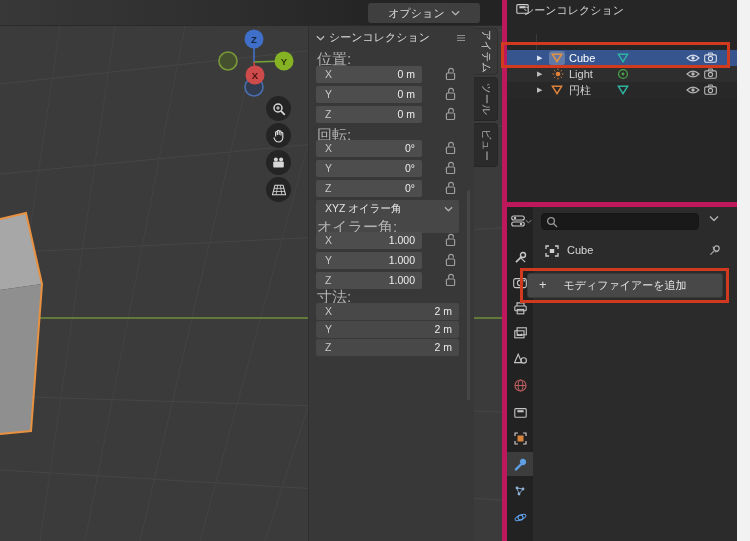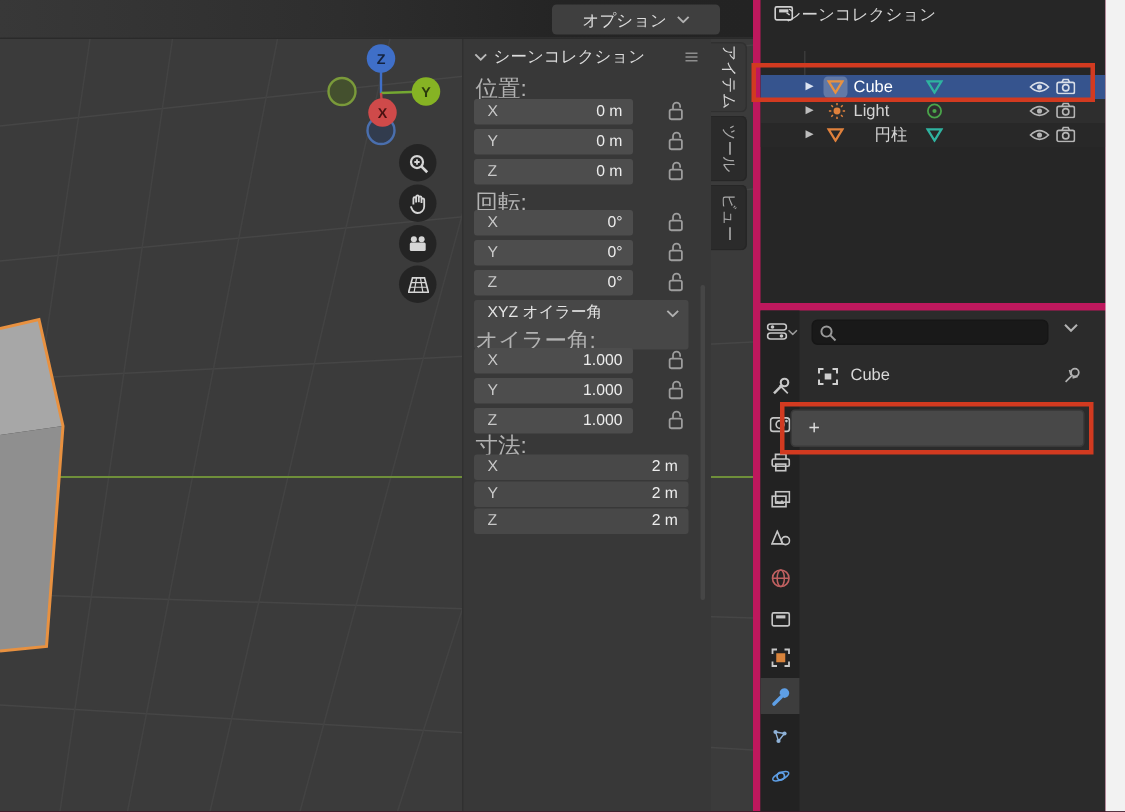--- a/index.html
+++ b/index.html
@@ -458,21 +458,21 @@
         </span>
     </div>
 
     <div class="ol-row" style="top:82px;background:#282828">
       <span class="tri" style="left:30px">▶</span>
       <span class="olic" style="left:44px;top:3px;color:#e0813c">
           <svg width="12" height="10" viewBox="0 0 12 10">
             <use href="#i-tri"></use>
           </svg>
         </span>
-      <span class="abs" style="left:76px">円柱</span>
+      <span class="abs" style="left:62px">円柱</span>
       <span class="olic" style="left:110px;top:3px;color:#2fb3a0">
           <svg width="12" height="10" viewBox="0 0 12 10">
             <use href="#i-tri"></use>
           </svg>
         </span>
       <span class="olic" style="left:179px;top:3px;color:#b5b5b5">
           <svg width="14" height="10" viewBox="0 0 14 10">
             <use href="#i-eye"></use>
           </svg>
         </span>
@@ -515,20 +515,21 @@
       </span>
     <span class="abs" style="left:60px;top:37px;color:#d8d8d8;font-size:11px">Cube</span>
     <span class="abs" style="left:202px;top:37px;color:#b0b0b0">
         <svg width="12" height="12" viewBox="0 0 12 12">
           <use href="#i-pin"></use>
         </svg>
       </span>
 
     <div class="addmod-btn">
       <span class="plus">+</span>
+      <span>モディファイアーを追加</span>
     </div>
 
     <div class="ptab" style="top:38px">
         <svg width="13" height="13" viewBox="0 0 13 13">
           <use href="#i-tool"></use>
         </svg>
       </div>
     <div class="ptab" style="top:64px">
         <svg width="14" height="12" viewBox="0 0 14 12">
           <use href="#i-render"></use>

